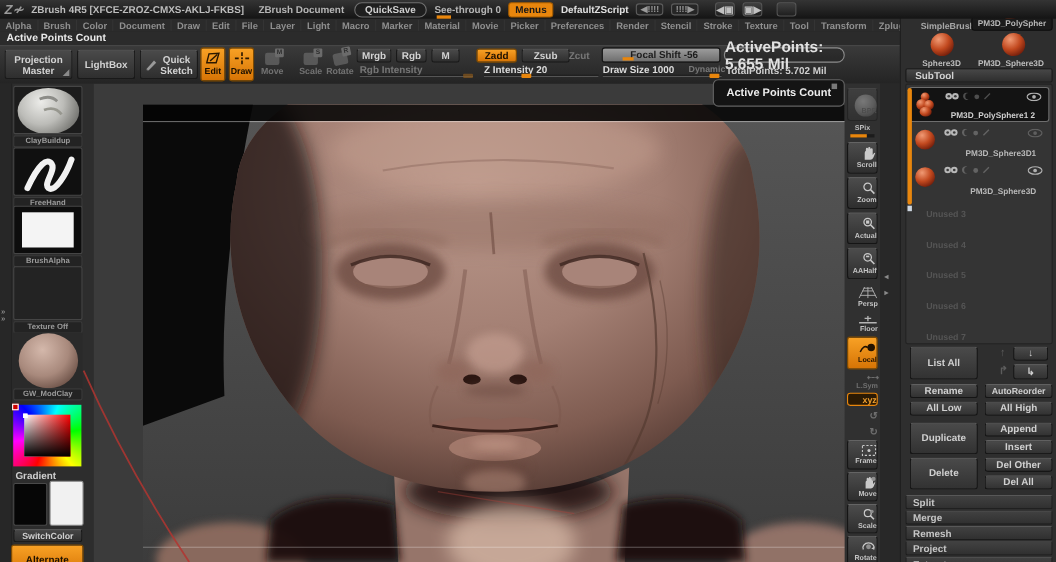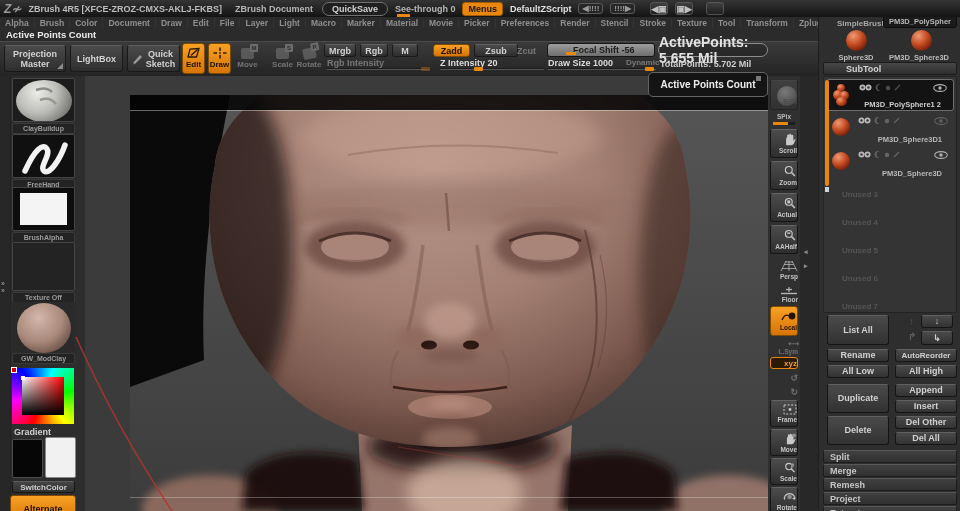--- a/index.html
+++ b/index.html
@@ -92,21 +92,21 @@
     border-left:1px solid #1e1e1e;z-index:20}
   .rp-btn{position:absolute;background:linear-gradient(#4a4a4a,#323232);border:1px solid #151515;
     border-top-color:#606060;border-radius:3px;font-size:9px;color:#d0d0d0;display:flex;
     align-items:center;justify-content:center;text-align:center;line-height:9px}
   .rp-row{position:absolute;left:4px;width:134px;height:13px;background:linear-gradient(#414141,#303030);
     border:1px solid #1c1c1c;border-top-color:#585858;border-radius:2px;color:#c6c6c6;font-size:9px;
     display:flex;align-items:center;padding-left:6px}
   .sphere-red{border-radius:50%;background:radial-gradient(circle at 35% 28%,#f09a74,#c2491f 45%,#651607 85%,#380c03)}
   .st-header{position:absolute;left:4px;top:48px;width:134px;height:13px;
     background:linear-gradient(#474747,#2e2e2e);border:1px solid #1c1c1c;border-radius:2px;
-    color:#d2d2d2;font-size:9px;display:flex;align-items:center;padding-left:22px}
+    color:#d2d2d2;font-size:9px;display:flex;align-items:center;padding-left:8px}
   .st-list{position:absolute;left:4px;top:62px;width:134px;height:237px;background:#343434;
     border:1px solid #232323;border-radius:2px;overflow:hidden}
   .st-item{position:absolute;left:2px;width:128px;height:32px}
   .st-item.sel{background:#131313;border:1px solid #6e6e6e;border-radius:3px}
   .st-name{position:absolute;left:0;right:12px;bottom:1px;text-align:right;font-size:7.5px;color:#b9b9b9}
   .st-unused{position:absolute;left:18px;font-size:8px;color:#555}
   .st-scroll{position:absolute;left:6px;top:66px;width:4px;height:106px;background:#e8860d;border-radius:2px}
   .st-scroll-nub{position:absolute;left:6px;top:173px;width:4px;height:5px;background:#cdd6e0}
   .tgl{position:absolute;top:4px;display:flex;gap:3px;align-items:center}
   .ico-dim{opacity:.35}

